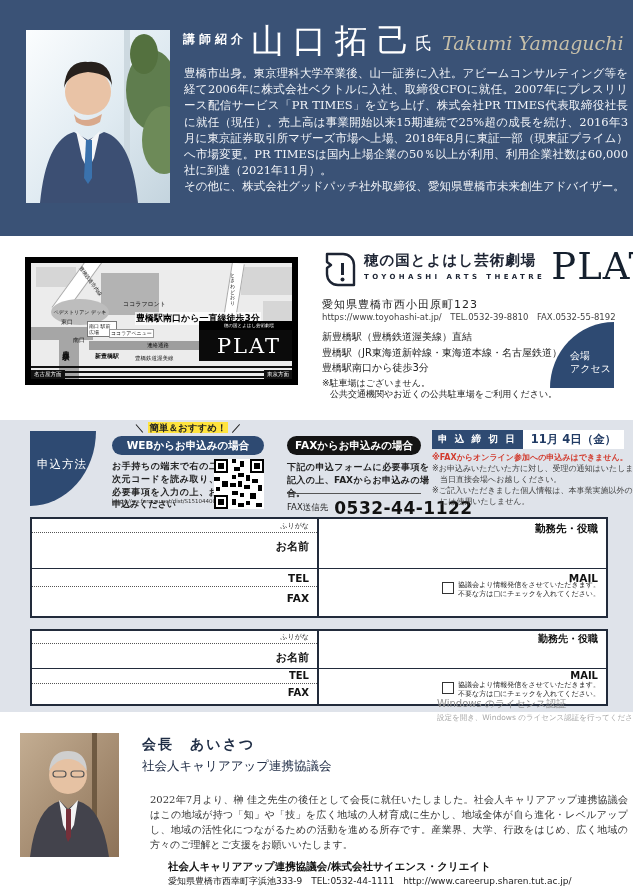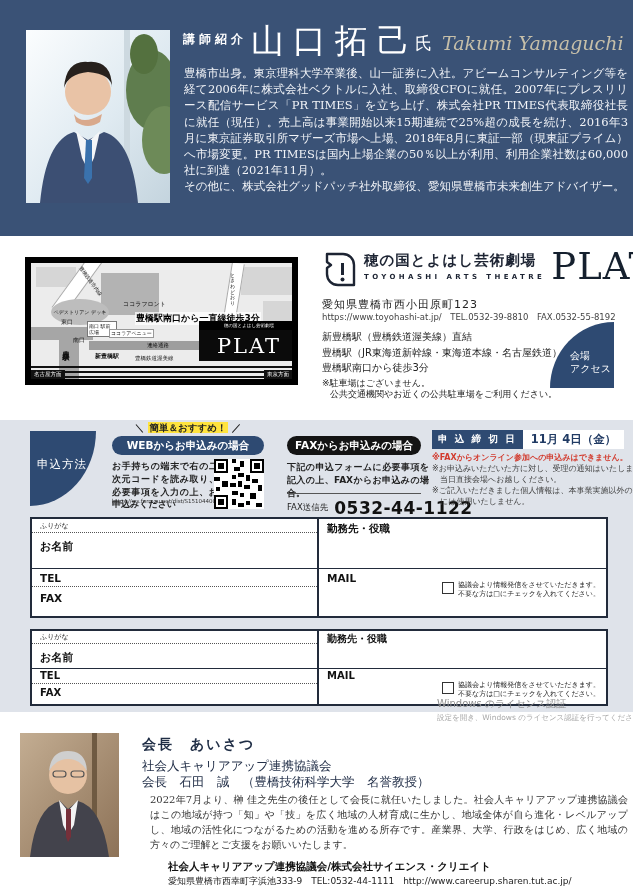--- a/index.html
+++ b/index.html
@@ -67,21 +67,21 @@
   .deadline-row{position:absolute;left:432px;top:430px;display:flex;align-items:center;}
   .deadline-label{background:#2e4a72;color:#fff;font-size:9.5px;font-weight:bold;letter-spacing:2px;padding:3px 6px;}
   .deadline-date{background:#fff;color:#203a63;font-size:11.5px;font-weight:bold;padding:2px 8px;}
   .note-red{position:absolute;left:432px;top:452px;font-size:8px;font-weight:bold;color:#d23b2e;white-space:nowrap;}
   .notes{position:absolute;left:432px;top:463px;font-size:8px;color:#3f3f3f;line-height:11px;white-space:nowrap;}
 
   
   .fb{position:absolute;left:30px;width:578px;background:#fff;border:2px solid #222b3b;box-sizing:border-box;display:grid;grid-template-columns:287px 1fr;}
   .fb1{top:517px;height:101px;grid-template-rows:50px 1fr;}
   .fb2{top:629px;height:77px;grid-template-rows:38px 1fr;}
-  .fc{box-sizing:border-box;position:relative;overflow:hidden;}
+  .fc{box-sizing:border-box;position:relative;overflow:hidden;text-align:right;}
   .fc.l{border-right:2px solid #222b3b;}
   .fc.t{border-bottom:1.6px solid #222b3b;}
   .furigana{display:block;font-size:7px;color:#222;padding:2px 8px 0;}
   .dotline{border-bottom:1.3px dotted #555;margin:1px 0 2px;}
   .fname{font-size:11px;font-weight:bold;color:#111;padding:0 8px;}
   .fb2 .furigana{padding-top:1px;}
   .flabel{font-size:10.5px;font-weight:bold;color:#111;padding:3px 8px 0;}
   .telfax .dotline{margin:2px 0;}
   .fb2 .flabel{padding-top:1px;font-size:10px;}
   .optout{position:absolute;right:6px;top:12px;display:flex;align-items:flex-start;}
@@ -348,20 +348,19 @@
       <path d="M29 38 Q31 18 48 18 Q66 18 67 38 Q60 26 48 26 Q36 26 29 38Z" fill="#cfcfcf"></path>
       <rect x="33" y="38" width="13" height="6" rx="3" fill="none" stroke="#555" stroke-width="1.2"></rect>
       <rect x="51" y="38" width="13" height="6" rx="3" fill="none" stroke="#555" stroke-width="1.2"></rect>
       <path d="M10 124 Q16 74 40 68 L48 76 L58 68 Q82 74 89 124 Z" fill="#43434c"></path>
       <path d="M39 67 L48 78 L58 67 L54 92 L48 102 L43 92 Z" fill="#f3f3f3"></path>
       <path d="M46 76 L51 76 L51 104 L48 109 L46 104 Z" fill="#76303a"></path>
     </svg>
   </div>
   <div class="g-title">会長　あいさつ</div>
   <div class="g-org">社会人キャリアアップ連携協議会</div>
-  <div class="g-chair">会長　石田　誠　（豊橋技術科学大学　名誉教授）</div>
   <div class="g-body">2022年7月より、榊 佳之先生の後任として会長に就任いたしました。社会人キャリアアップ連携協議会はこの地域が持つ「知」や「技」を広く地域の人材育成に生かし、地域全体が自ら進化・レベルアップし、地域の活性化につながるための活動を進める所存です。産業界、大学、行政をはじめ、広く地域の方々のご理解とご支援をお願いいたします。</div>
 
   <div class="contact-pill">お問合せ</div>
   <div class="f-org">社会人キャリアアップ連携協議会/株式会社サイエンス・クリエイト</div>
   <div class="f-addr">愛知県豊橋市西幸町字浜池333-9　TEL:0532-44-1111　http://www.careerup.sharen.tut.ac.jp/</div>
 
 </div>
 
 </body></html>

